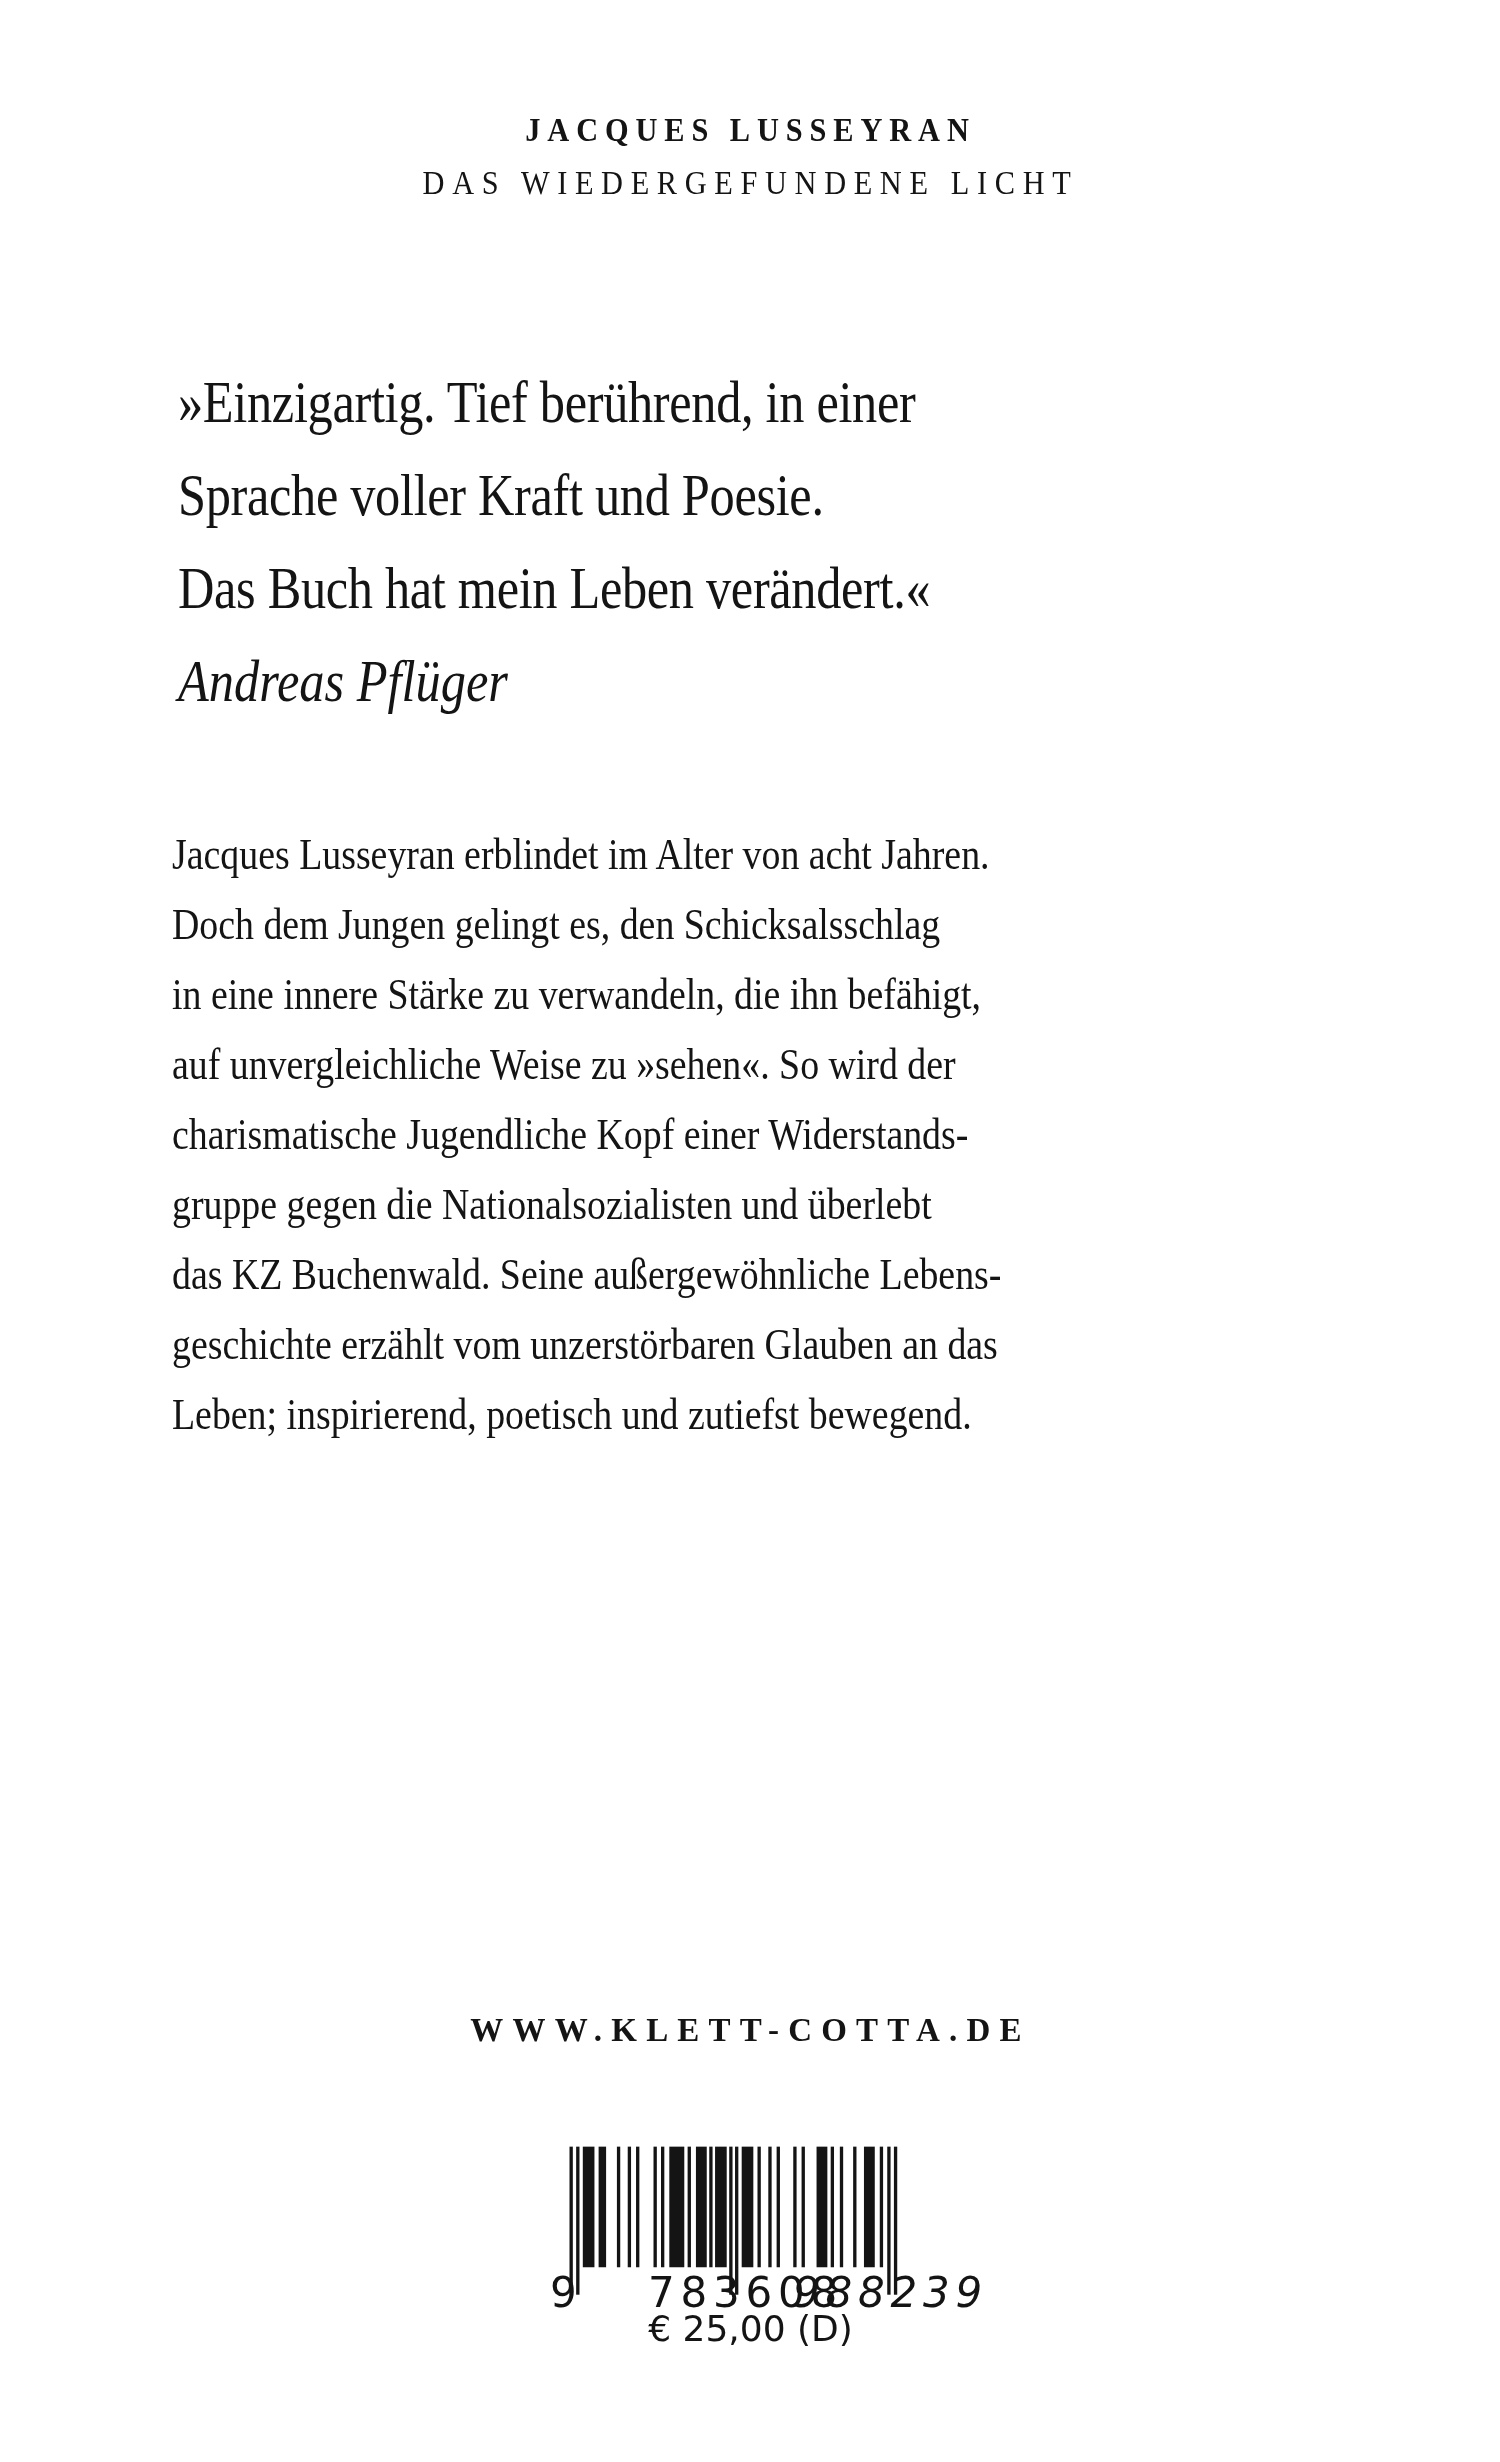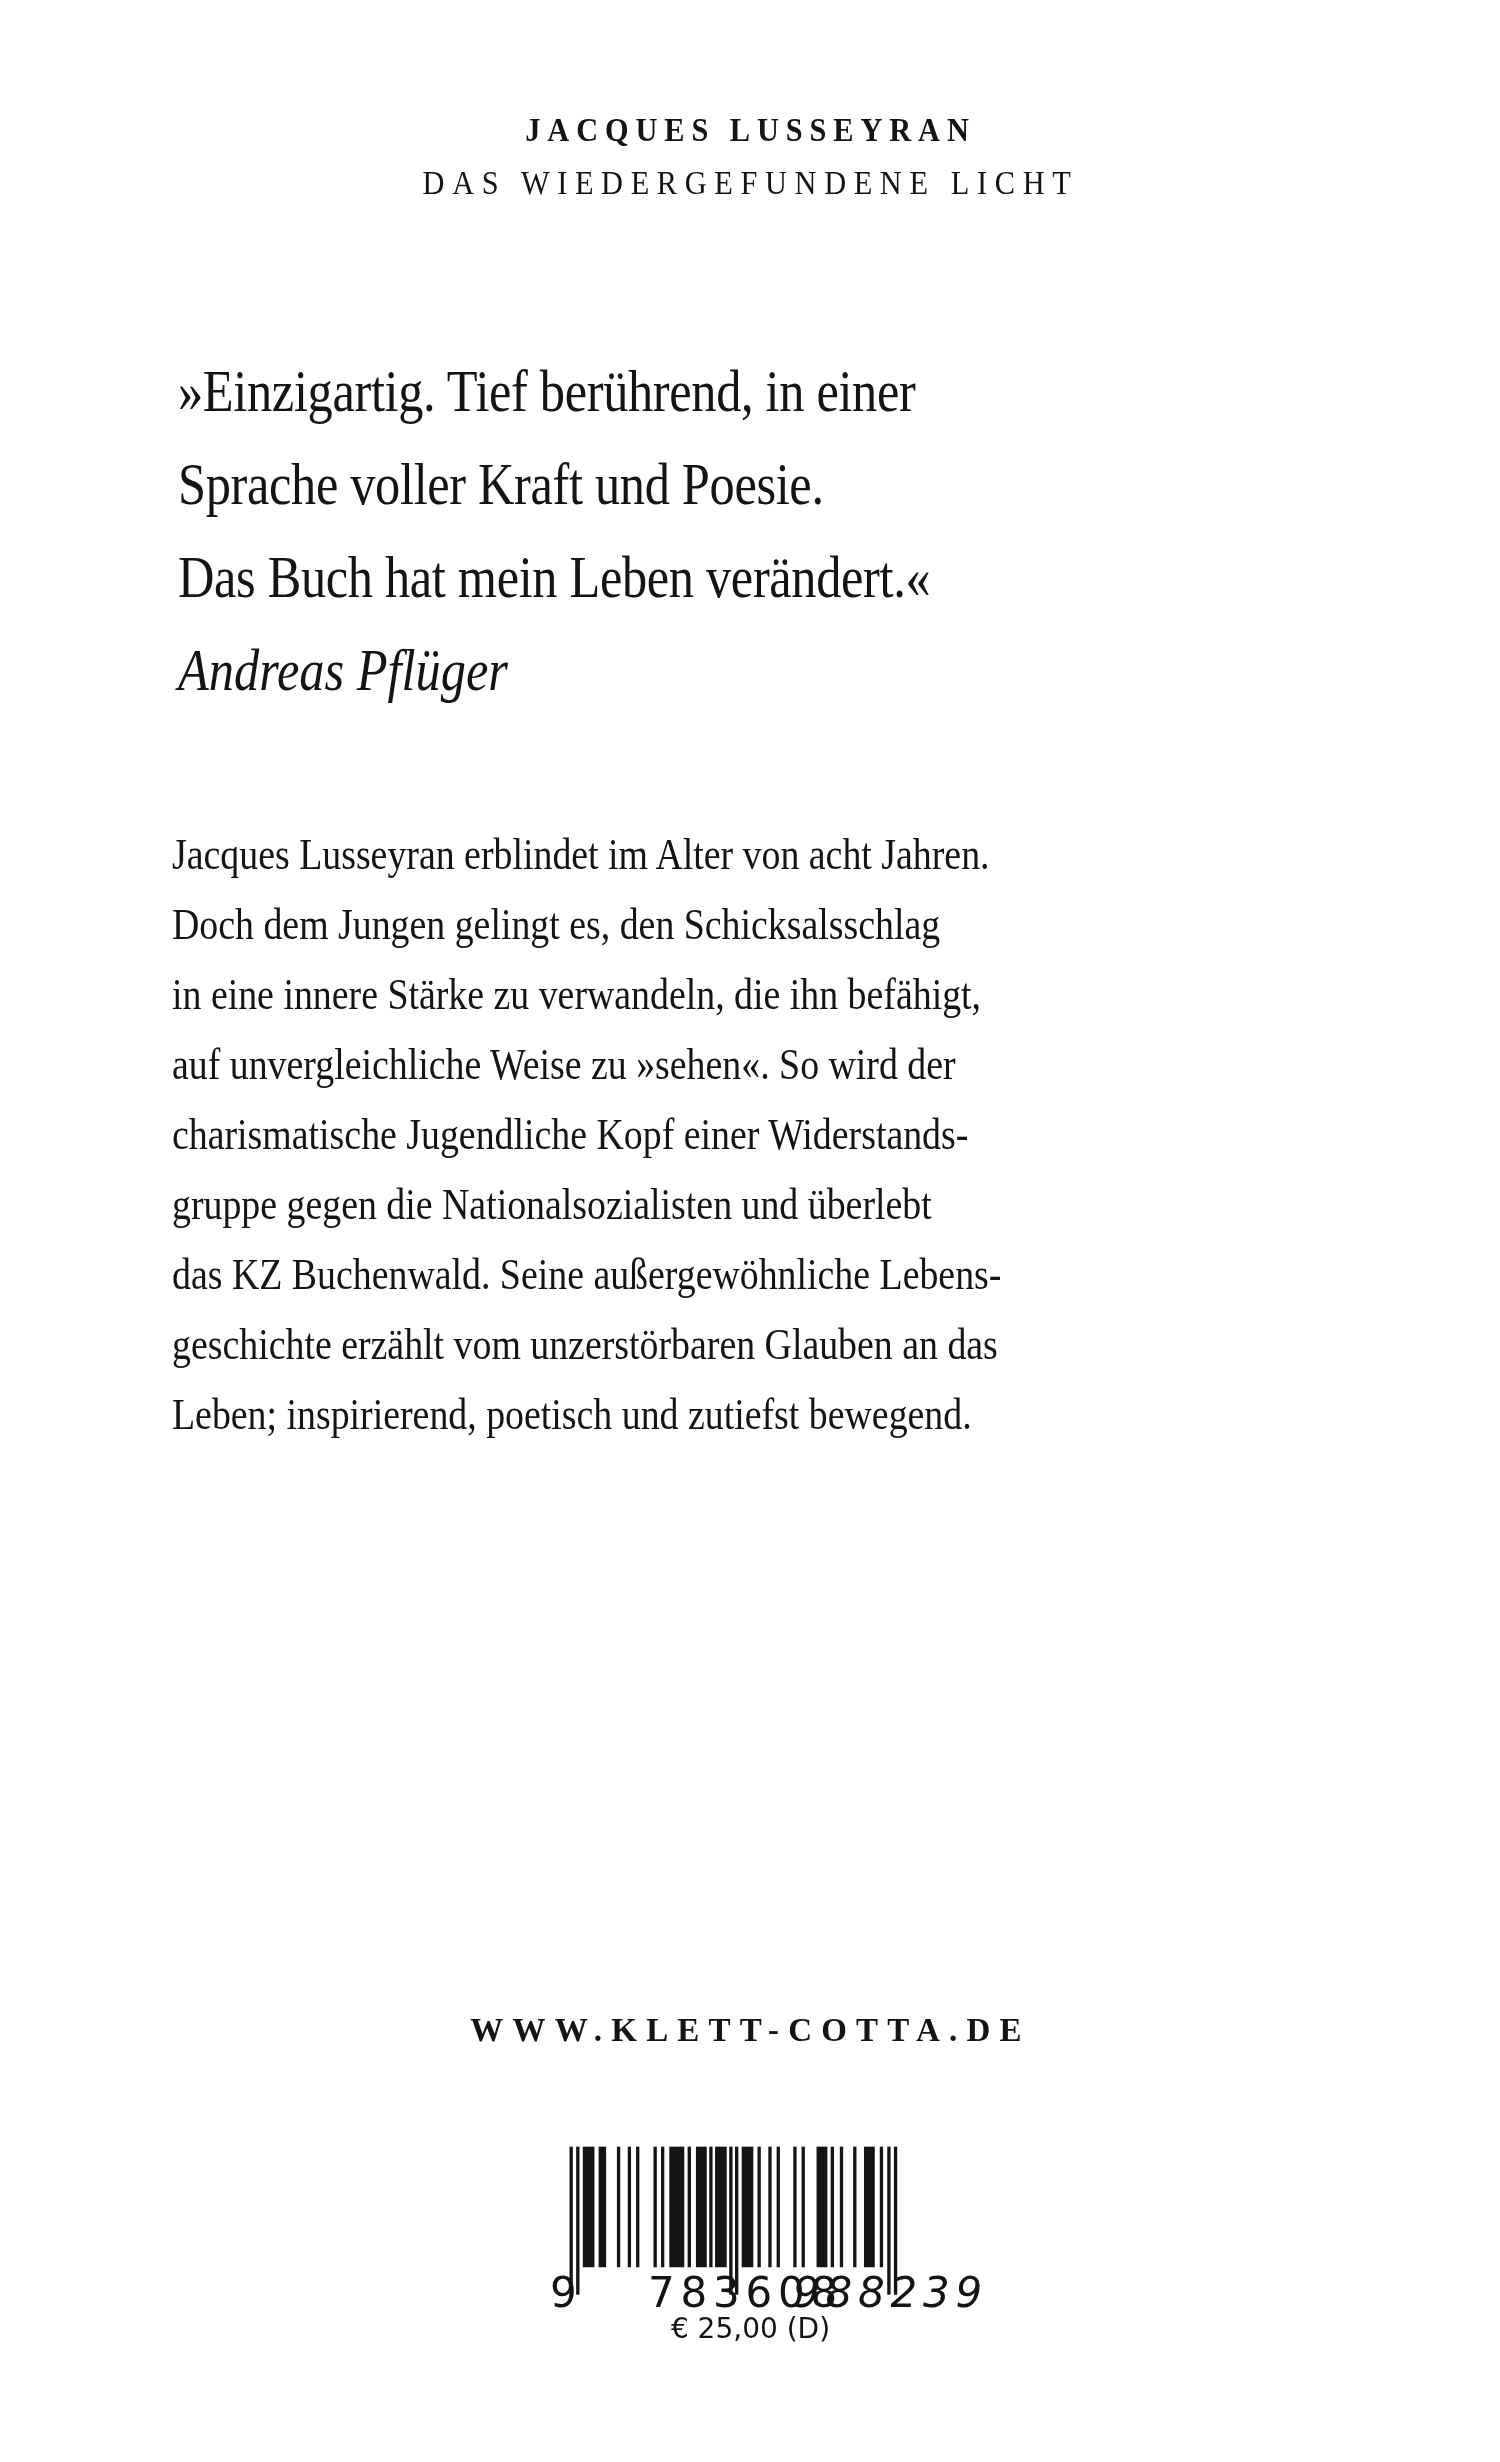--- a/index.html
+++ b/index.html
@@ -1,35 +1,35 @@
 <!DOCTYPE html>
 <html style="font-size:13.3px"><head>
 <meta charset="utf-8">
 <style>
   html, body { margin: 0; padding: 0; background: #ffffff; }
   body { width: 1501px; height: 2462px; position: relative; overflow: hidden; color: #141414; }
   .serif { font-family: Liberation Serif, serif; }
   .header { position: absolute; left: 0; width: 1501px; top: 107px; text-align: center; }
   .author { font-weight: bold; font-size: 33px; letter-spacing: 7.5px; line-height: 47px; transform: scaleX(0.92); }
   .title { font-size: 33px; letter-spacing: 8.3px; line-height: 48px; margin-top: 5px; transform: scaleX(0.92); }
-  .quote { position: absolute; left: 178px; top: 345px; width: 1209px; }
+  .quote { position: absolute; left: 178px; top: 356px; width: 1209px; }
   .quote-line { font-size: 60px; line-height: 93px; white-space: nowrap; transform: scaleX(0.84); transform-origin: left center; letter-spacing: -0.4px; }
   .quote-author { font-style: italic; font-size: 60px; line-height: 93px; white-space: nowrap; transform: scaleX(0.84); transform-origin: left center; }
   .body { position: absolute; left: 172px; top: 820px; width: 1209px; }
   .body-line { font-size: 44px; line-height: 70px; white-space: nowrap; transform: scaleX(0.86); transform-origin: left center; }
   .footer { position: absolute; left: 0; width: 1501px; top: 2005px; text-align: center; }
   .website { font-weight: bold; font-size: 33px; letter-spacing: 9.2px; line-height: 50px; }
   .isbn { font-size: 33px; letter-spacing: 4.2px; line-height: 50px; margin-top: 1.7px; }
   .barcode-wrap { position: absolute; left: 550px; top: 2135px; width: 400px; height: 183px; }
   .barcode-svg { position: absolute; left: 0; top: 0; }
   .barcode-digits { position: absolute; top: 133px; left: 0; width: 400px; font-family: "DejaVu Sans", sans-serif; font-size: 42px; line-height: 50px; }
   .bd-first { position: absolute; left: 0; }
   .bd-left { position: absolute; left: 58px; letter-spacing: 5.8px; margin-left: 40px; }
   .bd-right { position: absolute; left: 243px; letter-spacing: 5.8px; font-style: italic; }
-  .price { position: absolute; left: 0; width: 1501px; top: 2310px; text-align: center; font-family: "DejaVu Sans", sans-serif; font-size: 28px; line-height: 37px; }
+  .price { position: absolute; left: 0; width: 1501px; top: 2310px; text-align: center; font-family: "DejaVu Sans", sans-serif; font-size: 36px; line-height: 37px; }
 </style>
 </head>
 <body>
 
 <div class="header serif">
   <div class="author">JACQUES LUSSEYRAN</div>
   <div class="title">DAS WIEDERGEFUNDENE LICHT</div>
 </div>
 
 <div class="quote serif">

